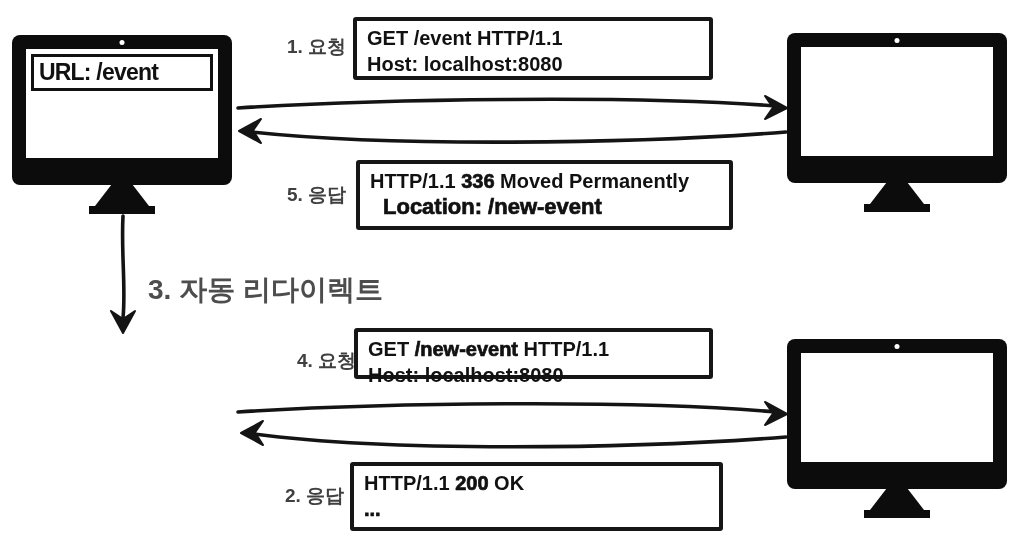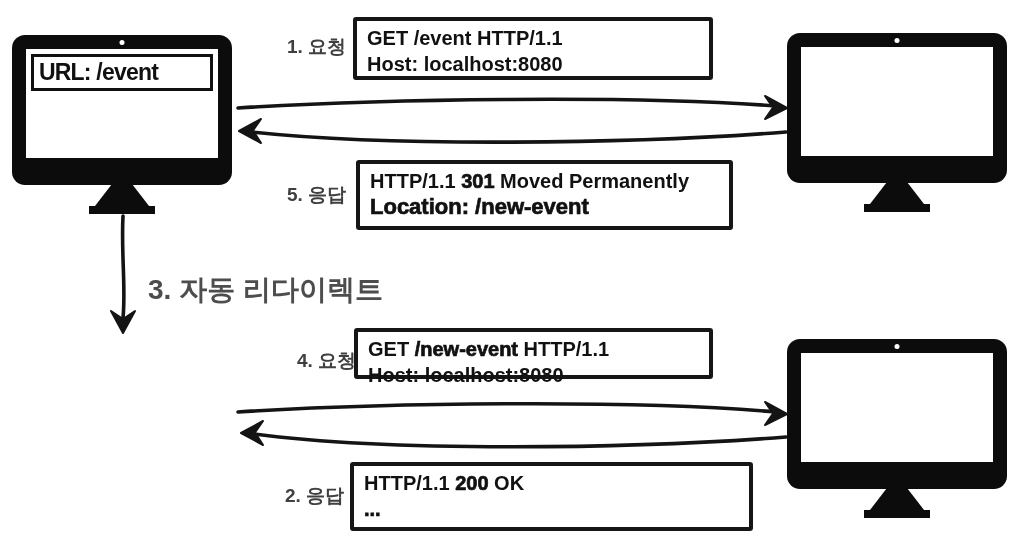--- a/index.html
+++ b/index.html
@@ -2,38 +2,38 @@
 <html lang="ko"><head>
 <meta charset="utf-8">
 <style>
   html,body{margin:0;padding:0;background:#ffffff;}
   #canvas{
     position:relative;width:1026px;height:542px;overflow:hidden;background:#ffffff;
     font-family:"Liberation Sans","DejaVu Sans",sans-serif;color:#111;
   }
   
   .monitor{position:absolute;width:220px;}
-  .m-body{width:220px;height:150px;background:#0c0c0c;border-radius:13px;position:relative;}
+  .m-body{width:220px;height:150px;background:#0c0c0c;border-radius:8px;position:relative;}
   .m-cam{position:absolute;top:5px;left:50%;transform:translateX(-50%);width:5px;height:5px;border-radius:50%;background:#fff;}
   .m-screen{position:absolute;left:14px;top:14px;width:192px;height:109px;background:#fff;}
   .m-neck{margin:0 auto;width:54px;height:21px;background:#0c0c0c;clip-path:polygon(30% 0,70% 0,100% 100%,0 100%);}
   .m-base{margin:0 auto;width:66px;height:8px;background:#0c0c0c;}
   .url-box{
     position:absolute;left:5px;top:5px;right:5px;height:31px;border:3px solid #111;
     display:flex;align-items:center;padding:0 5px;background:#fff;
     font-weight:700;font-size:23px;letter-spacing:-0.8px;white-space:nowrap;
   }
   
   .msg-box{
     position:absolute;border:4px solid #161616;border-radius:3px;background:#fff;
     padding:4px 10px;box-sizing:border-box;
     font-size:20px;font-weight:700;line-height:26px;white-space:nowrap;
   }
   .hv{font-weight:900;-webkit-text-stroke:0.7px currentColor;}
-  .big{font-size:22px;}
+  .big{font-size:22px;margin-left:13px;}
   
   .step-label{
     position:absolute;color:#404040;font-weight:700;font-size:19px;white-space:nowrap;text-align:right;
   }
   .redirect-label{position:absolute;color:#4d4d4d;font-weight:700;font-size:28px;white-space:nowrap;}
   
   #arrows{position:absolute;left:0;top:0;width:1026px;height:542px;}
   #arrows path.line{fill:none;stroke:#141414;stroke-width:3.6;stroke-linecap:round;}
   #arrows path.head{fill:#141414;stroke:#141414;stroke-width:2;stroke-linejoin:round;}
 </style>
@@ -97,27 +97,27 @@
   <div class="redirect-label" style="left:148px;top:271px">3. 자동 리다이렉트</div>
   <div class="step-label" style="left:278px;top:348px;width:78px">4. 요청</div>
   <div class="step-label" style="left:266px;top:483px;width:78px">2. 응답</div>
 
   <div class="msg-box" style="left:353px;top:17px;width:360px;height:63px">
     <div class="msg-line"><span>GET /event HTTP/1.1</span></div>
     <div class="msg-line"><span>Host: localhost:8080</span></div>
   </div>
 
   <div class="msg-box" style="left:356px;top:160px;width:377px;height:70px">
-    <div class="msg-line"><span>HTTP/1.1 </span><span class="hv">301</span><span> Moved Permanently</span></div>
+    <div class="msg-line"><span>HTTP/1.1 </span><span class="hv">336</span><span> Moved Permanently</span></div>
     <div class="msg-line hv big">Location: /new-event</div>
   </div>
 
   <div class="msg-box" style="left:354px;top:328px;width:359px;height:51px">
     <div class="msg-line"><span>GET </span><span class="hv">/new-event</span><span> HTTP/1.1</span></div>
     <div class="msg-line"><span>Host: localhost:8080</span></div>
   </div>
 
-  <div class="msg-box" style="left:350px;top:462px;width:403px;height:69px">
+  <div class="msg-box" style="left:350px;top:462px;width:373px;height:69px">
     <div class="msg-line"><span>HTTP/1.1 </span><span class="hv">200</span><span> OK</span></div>
     <div class="msg-line hv">...</div>
   </div>
 
 </div>
 
 </body></html>

